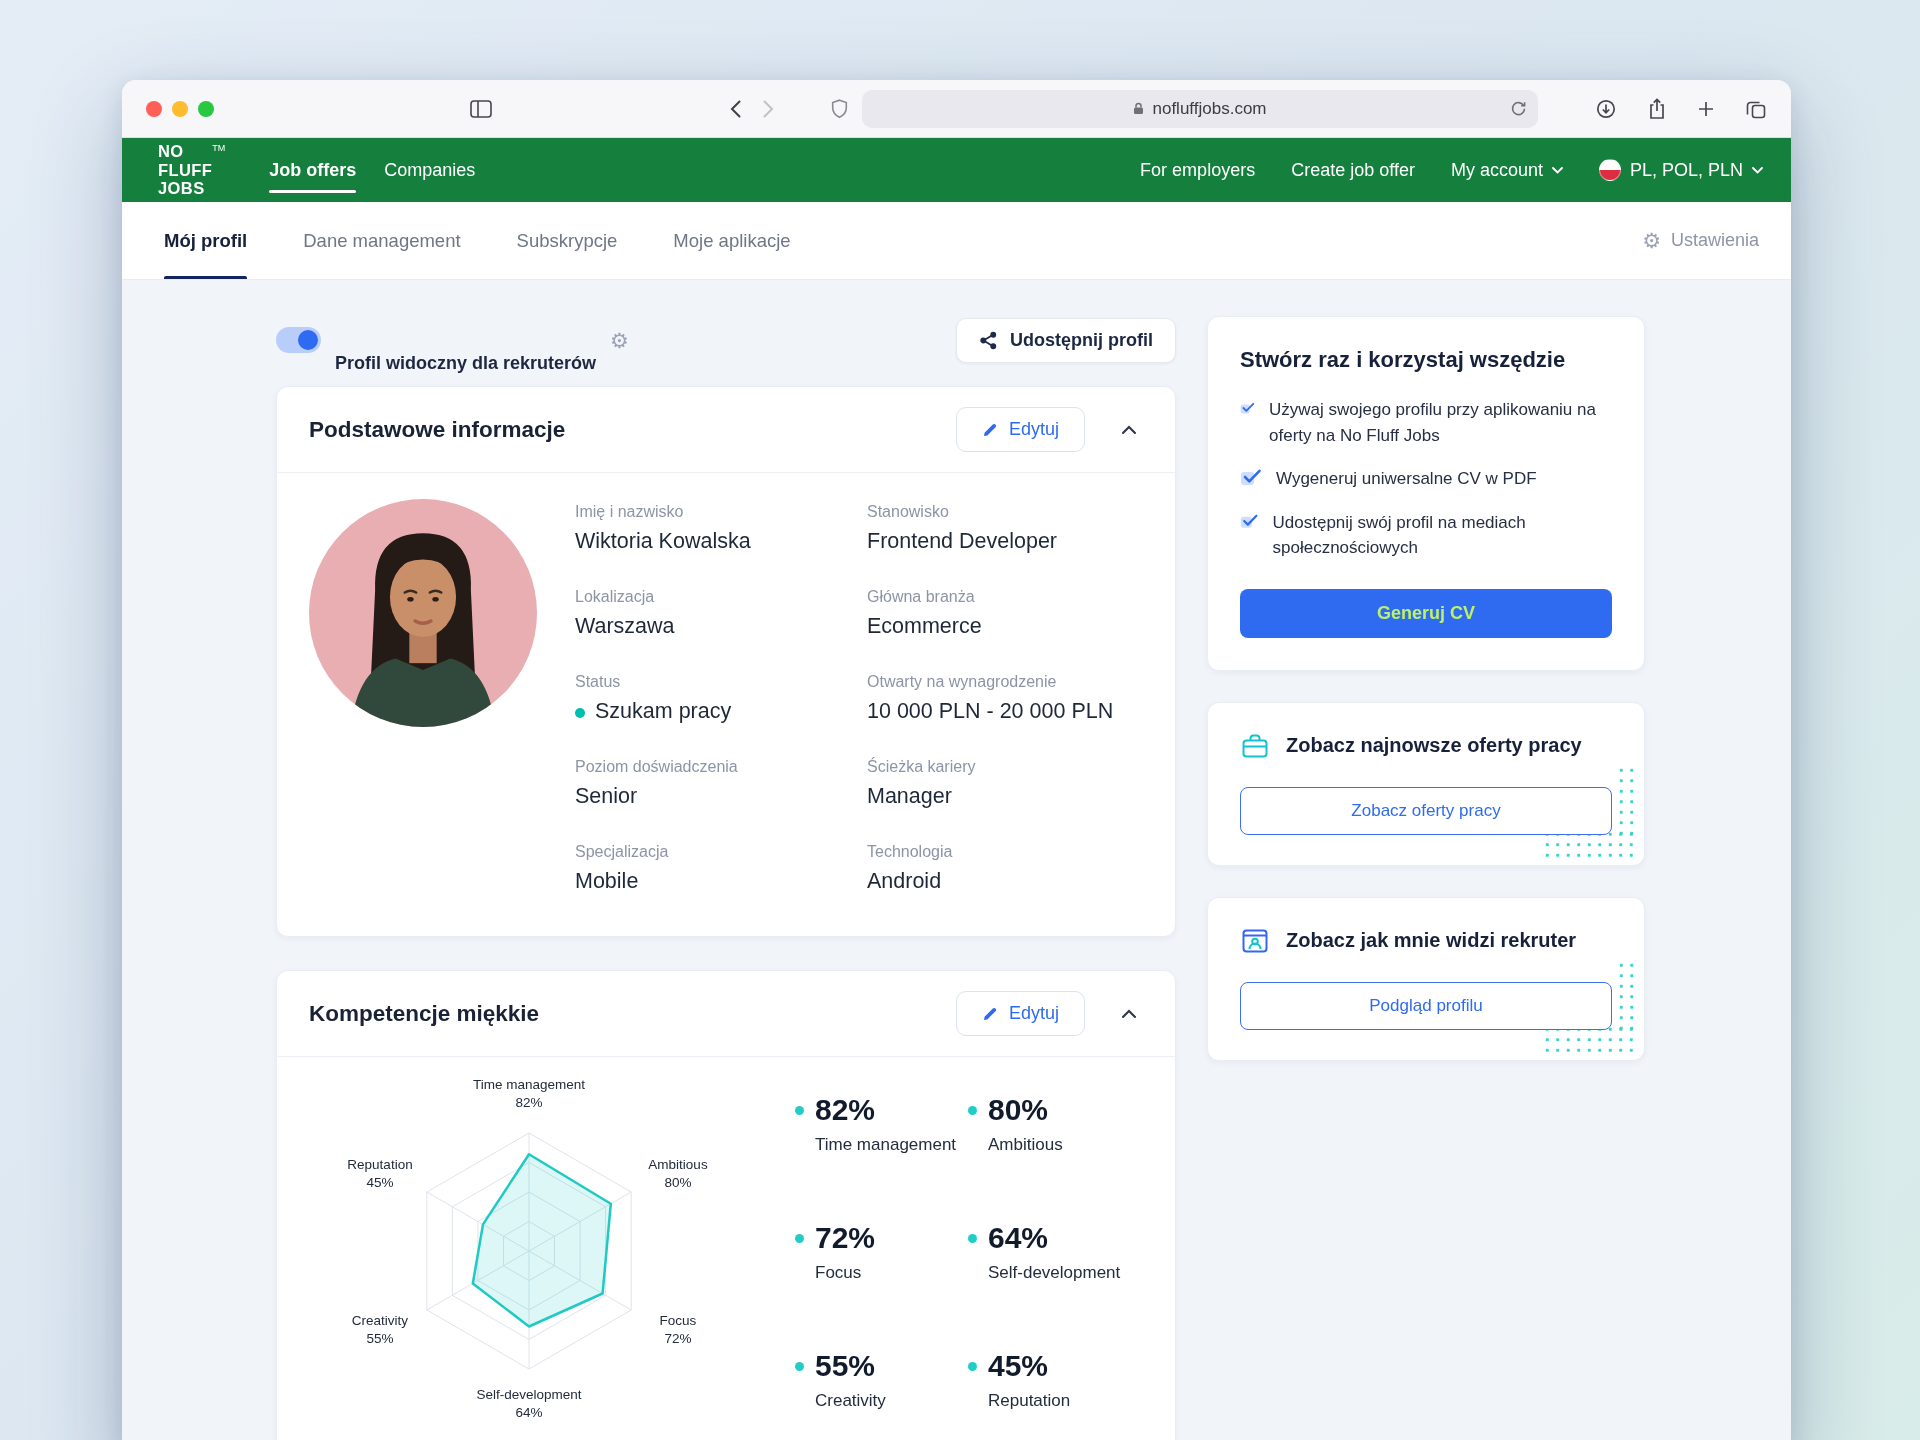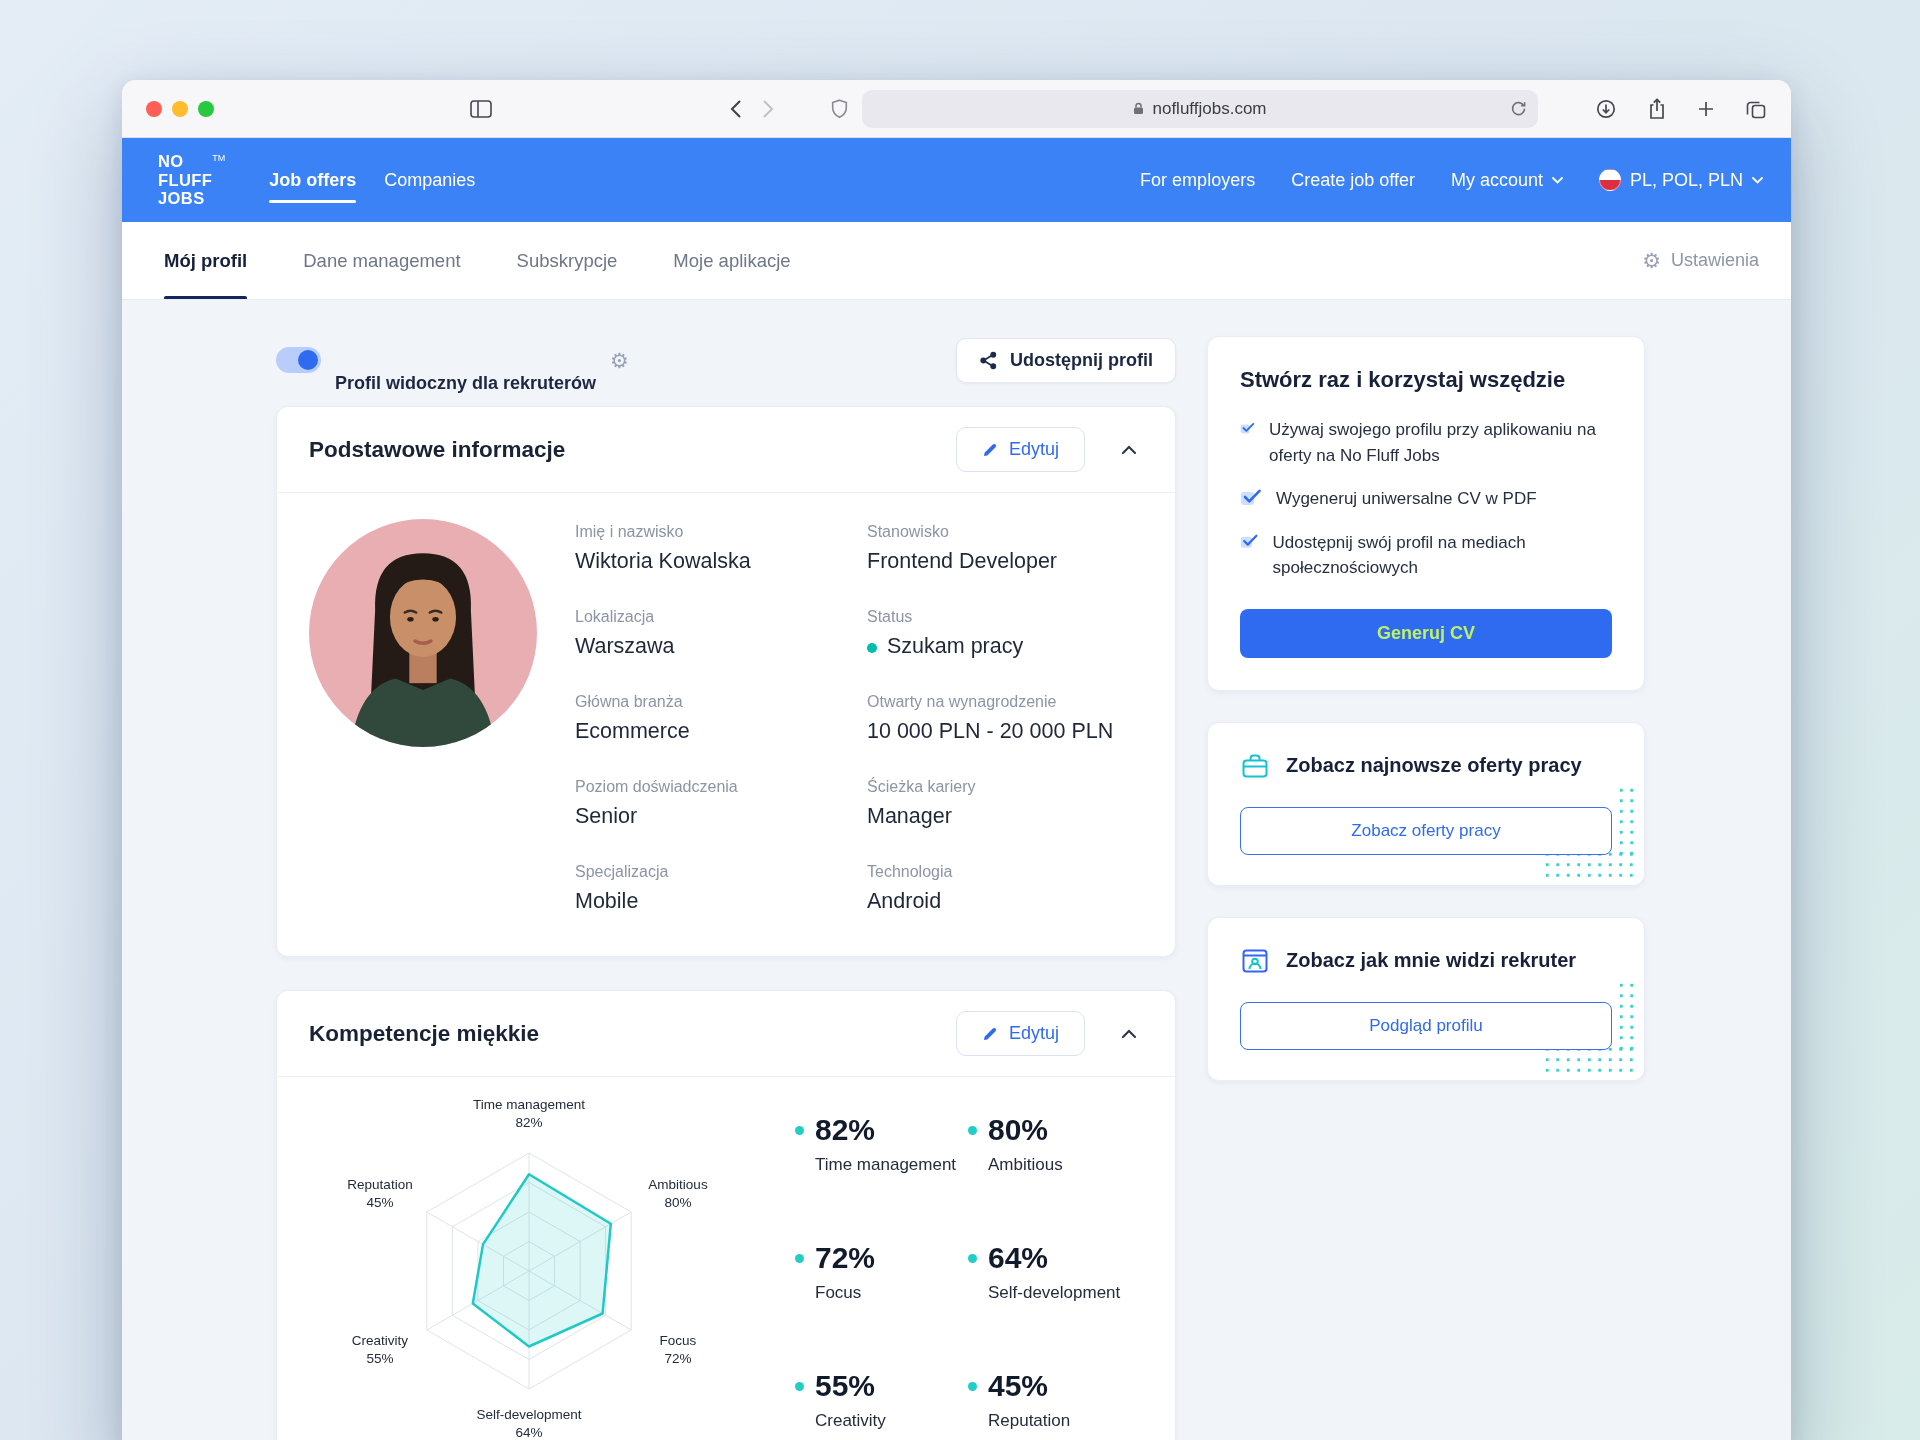--- a/index.html
+++ b/index.html
@@ -32,21 +32,21 @@
   .url-zone { flex: 1; display: flex; align-items: center; justify-content: center; gap: 14px; }
   .url-field {
     position: relative; width: 676px; height: 38px; background: #e9e8ee; border-radius: 10px;
     display: flex; align-items: center; justify-content: center; gap: 8px;
     font-size: 17px; color: #3c3c43;
   }
   .url-reload { position: absolute; right: 11px; top: 10px; }
   .chrome-right { display: flex; align-items: center; gap: 30px; }
   
   .navbar {
-    height: 84px; background: #3b82f6; display: flex; align-items: center;
+    height: 64px; background: #15803d; display: flex; align-items: center;
     padding: 0 28px 0 36px; color: #fff;
   }
   .logo { display: flex; align-items: flex-start; }
   .logo-lines { font-weight: 800; font-size: 16.5px; line-height: 1.12; letter-spacing: 0.4px; }
   .logo-lines span { display: block; }
   .logo-tm { font-size: 9px; font-weight: 400; margin-left: 0; margin-top: 1px; }
   .nav-links { display: flex; gap: 28px; margin-left: 44px; height: 100%; align-items: center; }
   .nav-link { position: relative; color: #fff; font-size: 18px; cursor: pointer; padding: 6px 0; }
   .nav-link.active { font-weight: 700; }
   .nav-link.active::after {
@@ -345,26 +345,26 @@
             </div>
             <div>
               <div class="field-label">Stanowisko</div>
               <div class="field-value">Frontend Developer</div>
             </div>
             <div>
               <div class="field-label">Lokalizacja</div>
               <div class="field-value">Warszawa</div>
             </div>
             <div>
+              <div class="field-label">Główna branża</div>
+              <div class="field-value">Ecommerce</div>
+            </div>
+            <div>
               <div class="field-label">Status</div>
               <div class="field-value"><span class="status-dot"></span><span>Szukam pracy</span></div>
-            </div>
-            <div>
-              <div class="field-label">Główna branża</div>
-              <div class="field-value">Ecommerce</div>
             </div>
             <div>
               <div class="field-label">Otwarty na wynagrodzenie</div>
               <div class="field-value">10 000 PLN - 20 000 PLN</div>
             </div>
             <div>
               <div class="field-label">Poziom doświadczenia</div>
               <div class="field-value">Senior</div>
             </div>
             <div>

